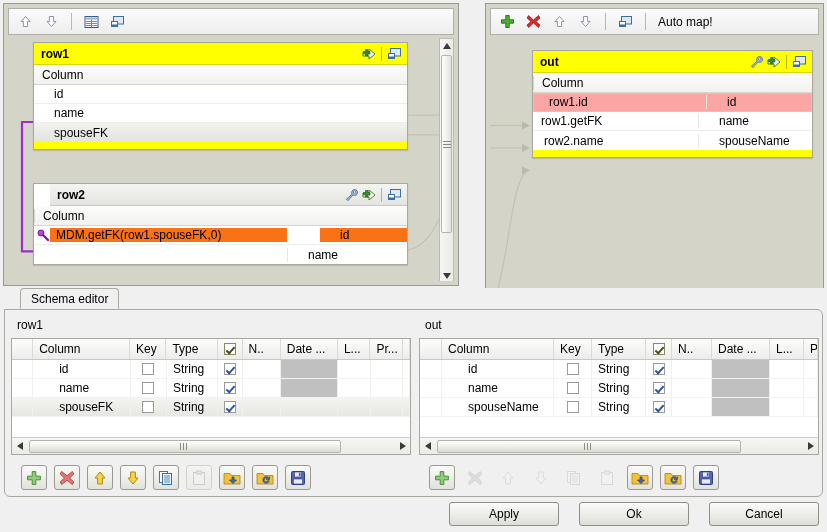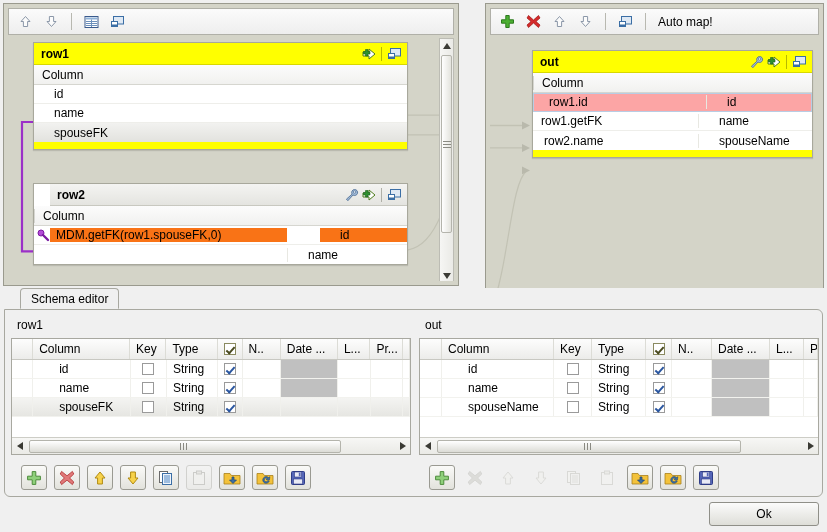--- a/index.html
+++ b/index.html
@@ -767,16 +767,22 @@
           <rect x="4.5" y="2" width="7" height="5" fill="#e8eaf5" stroke="#2f3d86" stroke-width=".6"></rect>
           <rect x="8.8" y="2.6" width="1.8" height="3.6" fill="#5566b8"></rect>
           <rect x="3.5" y="9" width="9" height="5" fill="#e8eaf5" stroke="#2f3d86" stroke-width=".6"></rect>
         </svg>
       </div>
     </div>
   </div>
 
   <div id="dlgbtns">
     <div class="dbtn">
+      <span>Apply</span>
+    </div>
+    <div class="dbtn">
       <span>Ok</span>
+    </div>
+    <div class="dbtn">
+      <span>Cancel</span>
     </div>
   </div>
 </div>
 
 </body></html>

